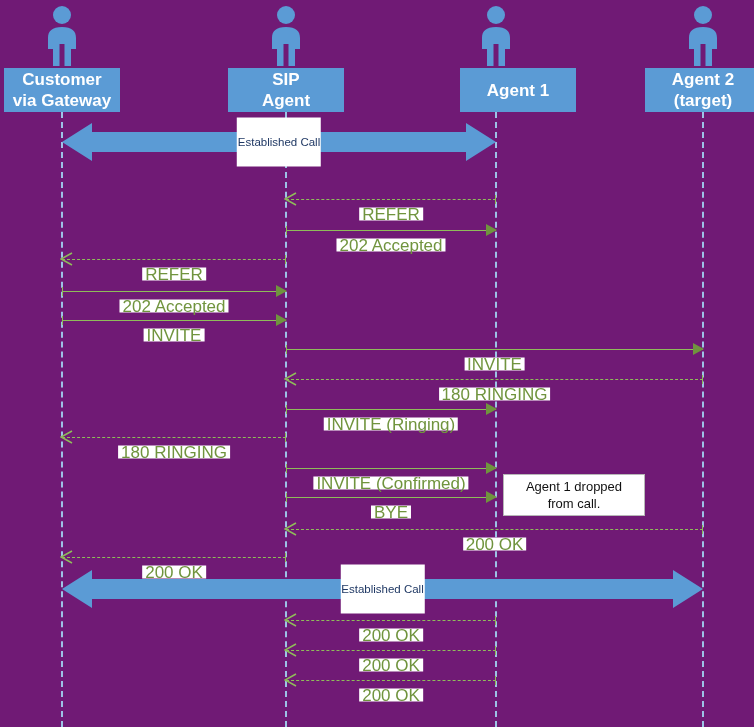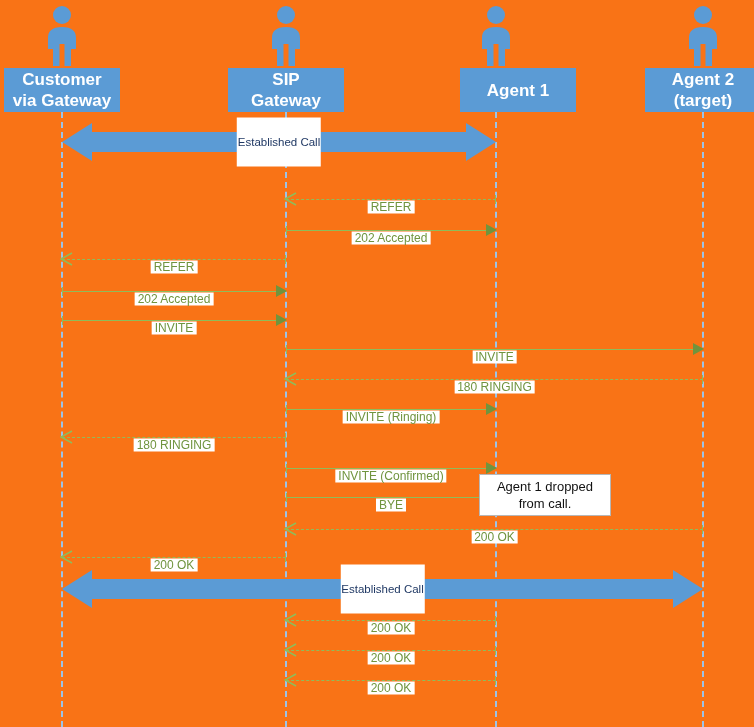--- a/index.html
+++ b/index.html
@@ -7,21 +7,21 @@
     padding: 0;
     background: #ffffff;
   }
   body {
     font-family: "Liberation Sans", sans-serif;
   }
   #canvas {
     position: relative;
     width: 754px;
     height: 727px;
-    background: #f97316;
+    background: #701a75;
     overflow: hidden;
   }
   .actor-box {
     position: absolute;
     background: #5B9BD5;
     color: #ffffff;
     font-weight: bold;
     font-size: 17px;
     line-height: 21px;
     text-align: center;
@@ -56,26 +56,26 @@
   .msg .line {
     position: absolute;
     left: 0; right: 0; top: 0;
     border-top-width: 1.6px;
     border-top-color: #8FBC5A;
   }
   .msg.solid .line { border-top-style: solid; }
   .msg.dashed .line { border-top-style: dashed; }
   .msg .label {
     position: absolute;
-    top: 8px;
+    top: 15px;
     left: 50%;
     transform: translate(-50%, -50%);
     background: #ffffff;
     color: #70943E;
-    font-size: 12px;
+    font-size: 17px;
     line-height: 13px;
     padding: 0 3px;
     white-space: nowrap;
   }
   .msg .head { position: absolute; top: 0; }
   
   .head.filled-right {
     right: -1px;
     width: 0; height: 0;
     border-top: 6px solid transparent;
@@ -123,21 +123,21 @@
         <path d="M22 23 C12 23 8 27 8 34 L8 45 L13 45 L13 62 L19.5 62 L19.5 40 L24.5 40 L24.5 62 L31 62 L31 45 L36 45 L36 34 C36 27 32 23 22 23 Z" fill="#5B9BD5"></path>
       </svg>
       <div class="actor-box" style="left: 4px; top: 68px; width: 116px; height: 44px;">Customer
 via Gateway</div>
       <div class="lifeline" style="left: 61px;"></div>
       <svg width="44" height="64" viewBox="0 0 44 64" style="position: absolute; left: 264px; top: 4px;">
         <circle cx="22" cy="11" r="9" fill="#5B9BD5"></circle>
         <path d="M22 23 C12 23 8 27 8 34 L8 45 L13 45 L13 62 L19.5 62 L19.5 40 L24.5 40 L24.5 62 L31 62 L31 45 L36 45 L36 34 C36 27 32 23 22 23 Z" fill="#5B9BD5"></path>
       </svg>
       <div class="actor-box" style="left: 228px; top: 68px; width: 116px; height: 44px;">SIP
-Gateway</div>
+Agent</div>
       <div class="lifeline" style="left: 285px;"></div>
       <svg width="44" height="64" viewBox="0 0 44 64" style="position: absolute; left: 474px; top: 4px;">
         <circle cx="22" cy="11" r="9" fill="#5B9BD5"></circle>
         <path d="M22 23 C12 23 8 27 8 34 L8 45 L13 45 L13 62 L19.5 62 L19.5 40 L24.5 40 L24.5 62 L31 62 L31 45 L36 45 L36 34 C36 27 32 23 22 23 Z" fill="#5B9BD5"></path>
       </svg>
       <div class="actor-box" style="left: 460px; top: 68px; width: 116px; height: 44px;">Agent 1</div>
       <div class="lifeline" style="left: 495px;"></div>
       <svg width="44" height="64" viewBox="0 0 44 64" style="position: absolute; left: 681px; top: 4px;">
         <circle cx="22" cy="11" r="9" fill="#5B9BD5"></circle>
         <path d="M22 23 C12 23 8 27 8 34 L8 45 L13 45 L13 62 L19.5 62 L19.5 40 L24.5 40 L24.5 62 L31 62 L31 45 L36 45 L36 34 C36 27 32 23 22 23 Z" fill="#5B9BD5"></path>
@@ -269,17 +269,17 @@
         <div class="line"></div>
         <div class="tail at-right"></div>
         <div class="head open-left"><svg width="13" height="14" viewBox="0 0 13 14">
             <path d="M12 1 L1 7 L12 13" fill="none" stroke="#8FBC5A" stroke-width="1.6"></path>
           </svg></div>
         <div class="label">200 OK</div>
       </div>
     </div>
 
   <div id="notes-layer">
-      <div class="note" style="left: 479px; top: 474px; width: 132px; height: 42px;">Agent 1 dropped
+      <div class="note" style="left: 503px; top: 474px; width: 142px; height: 42px;">Agent 1 dropped
 from call.</div>
     </div>
 
 </div>
 
 </body></html>

